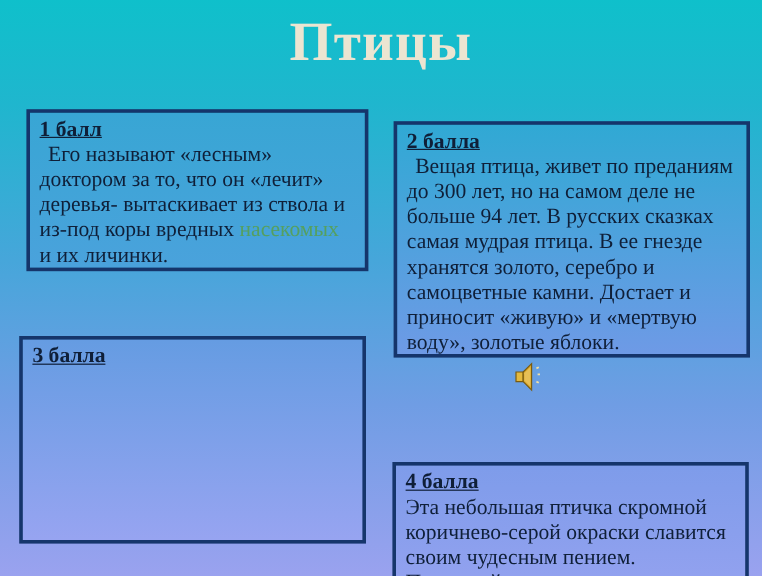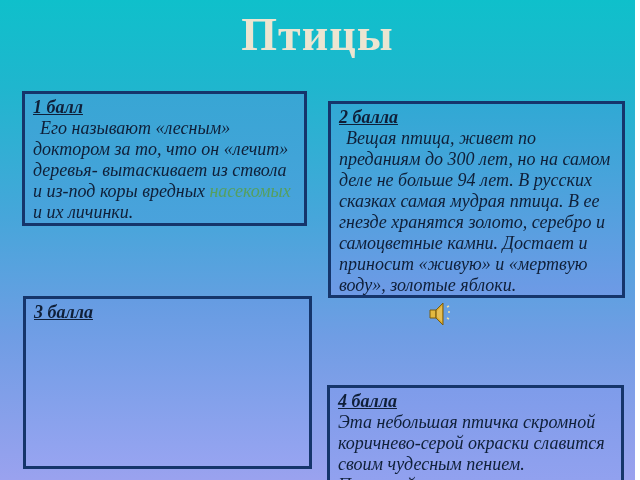--- a/index.html
+++ b/index.html
@@ -25,34 +25,32 @@
     font-weight: bold;
     color: #ece5d1;
     letter-spacing: 1px;
   }
   .box {
     position: absolute;
     border: 3px solid #15356b;
     box-sizing: border-box;
     padding: 3px 8px 4px 8px;
     color: #0f1f38;
-    font-style: italic;
   }
   .box1 {
     left: 22px; top: 91px; width: 285px; height: 135px;
     background: linear-gradient(180deg, #38a6d4 0%, #4aa2dc 100%);
   }
   .box2 {
     left: 328px; top: 101px; width: 297px; height: 197px;
     background: linear-gradient(180deg, #30a9d4 0%, #6e9ae6 100%);
   }
   .box3 {
-    left: 16px; top: 296px; width: 289px; height: 173px;
+    left: 16px; top: 280px; width: 289px; height: 173px;
     background: linear-gradient(180deg, #659ce2 0%, #97a4f1 100%);
-    margin-left: 7px;
   }
   .box4 {
     left: 327px; top: 337px; width: 297px; height: 116px;
     background: linear-gradient(180deg, #7e9cea 0%, #95a2f0 100%);
     margin-top: 48px;
   }
   .heading {
     font-size: 18px;
     font-weight: bold;
     text-decoration: underline;

